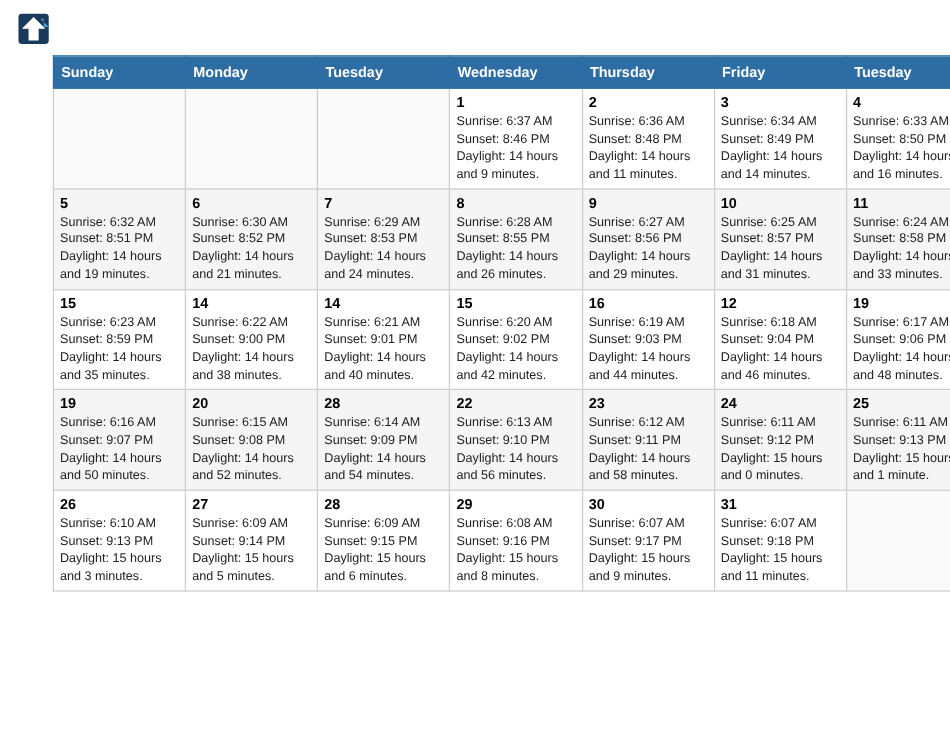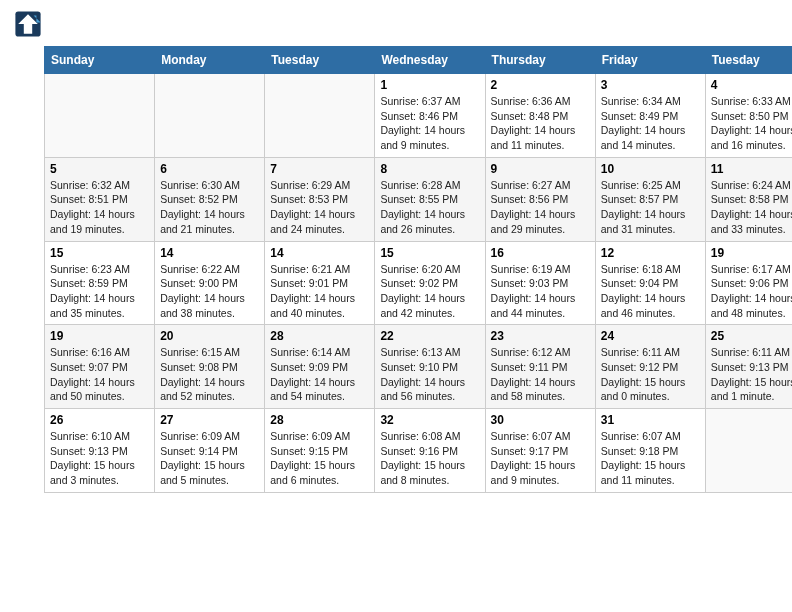--- a/index.html
+++ b/index.html
@@ -232,21 +232,21 @@
         </td>
         <td>
           <span class="day-number">27</span>
           <div class="day-info">Sunrise: 6:09 AM<br>Sunset: 9:14 PM<br>Daylight: 15 hours<br>and 5 minutes.</div>
         </td>
         <td>
           <span class="day-number">28</span>
           <div class="day-info">Sunrise: 6:09 AM<br>Sunset: 9:15 PM<br>Daylight: 15 hours<br>and 6 minutes.</div>
         </td>
         <td>
-          <span class="day-number">32</span>
+          <span class="day-number">29</span>
           <div class="day-info">Sunrise: 6:08 AM<br>Sunset: 9:16 PM<br>Daylight: 15 hours<br>and 8 minutes.</div>
         </td>
         <td>
           <span class="day-number">30</span>
           <div class="day-info">Sunrise: 6:07 AM<br>Sunset: 9:17 PM<br>Daylight: 15 hours<br>and 9 minutes.</div>
         </td>
         <td>
           <span class="day-number">31</span>
           <div class="day-info">Sunrise: 6:07 AM<br>Sunset: 9:18 PM<br>Daylight: 15 hours<br>and 11 minutes.</div>
         </td>

